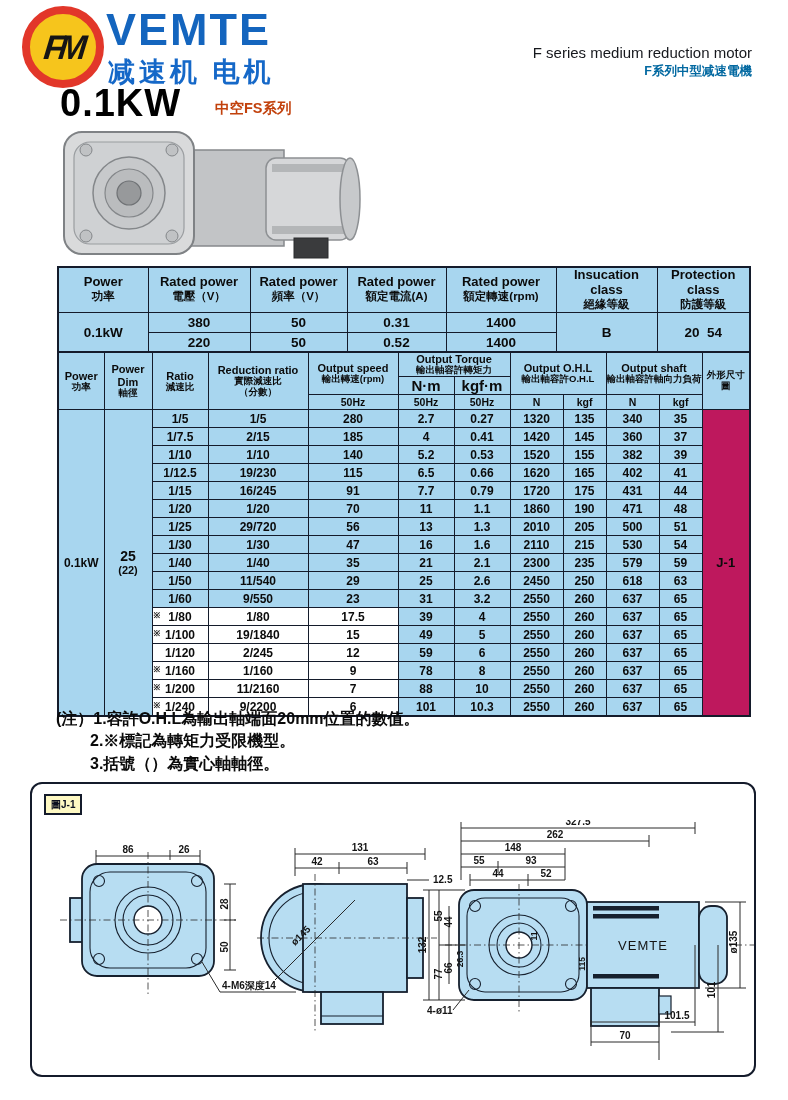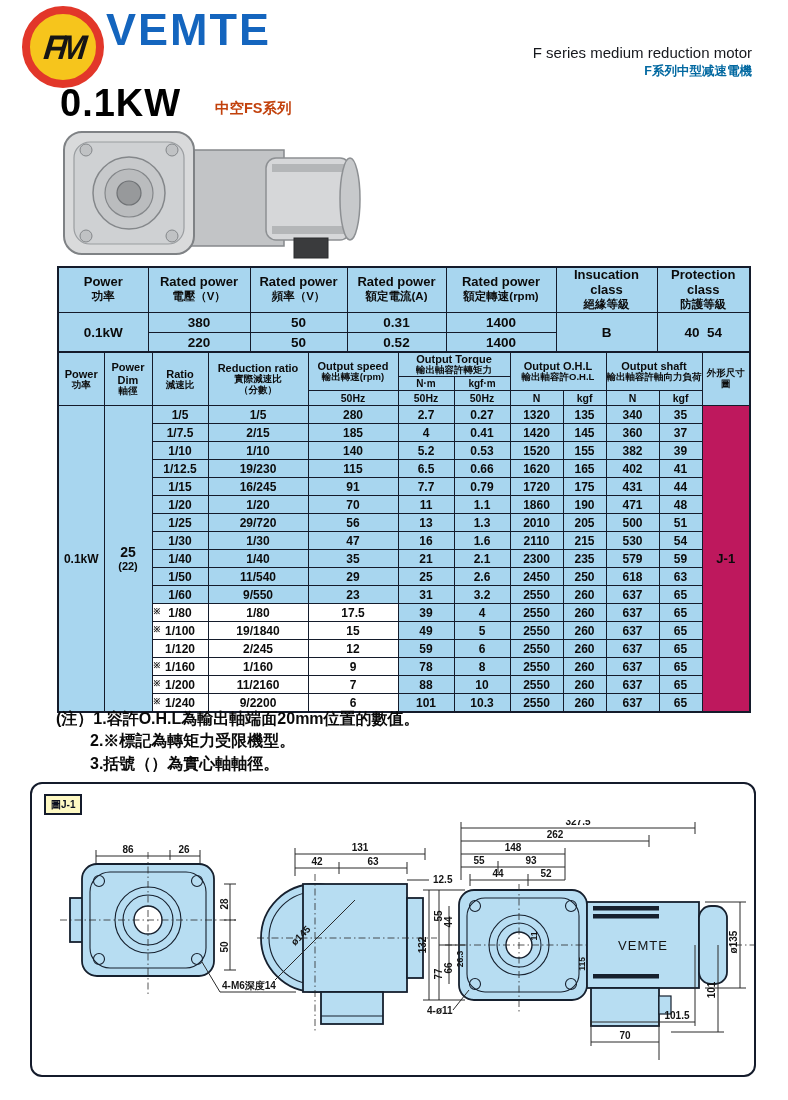--- a/index.html
+++ b/index.html
@@ -29,21 +29,21 @@
       text-align:center;vertical-align:middle;padding:0;font-weight:bold;overflow:hidden;}
   .t1 th{height:40px;}
   .t1 th .en{font-size:13px;line-height:1.15;}
   .t1 th .zh{font-size:11.5px;line-height:1.2;}
   .t1 td{height:19px;font-size:13.5px;}
   .pre{white-space:pre;}
 
   .t2 th .en{font-size:11px;line-height:1.1;}
   .t2 th .zh{font-size:9.5px;line-height:1.15;}
   .t2 .rowA th{height:21px;}
-  .t2 .rowB th{height:13px;font-size:10px;}
+  .t2 .rowB th{height:13px;font-size:15px;}
   .t2 .rowC th{height:14px;font-size:10.5px;}
   .t2 td{height:17px;font-size:12px;}
   .t2 td.wt{background:#ffffff;}
   .t2 td.dimref{background:#be185d;font-size:13px;}
   .t2 td.ratio{position:relative;}
   .t2 .mark{position:absolute;left:1px;top:4px;font-size:8px;line-height:1;}
   .t2 .shaft1{font-size:14px;line-height:1.15;}
   .t2 .shaft2{font-size:11px;line-height:1.15;}
 
   
@@ -71,20 +71,21 @@
 </style>
 </head>
 <body>
 
 <div class="page">
 
   <div class="logo">
     <span class="fm">FM</span>
   </div>
   <div class="brand">VEMTE</div>
+  <div class="brand-sub">减速机 电机</div>
   <div class="series-en">F series medium reduction motor</div>
   <div class="series-zh">F系列中型减速電機</div>
 
   <div class="kw-title">0.1KW</div>
   <div class="kw-series">中空FS系列</div>
 
   <svg class="photo" width="320" height="146" viewBox="0 0 320 146">
     <rect x="118" y="30" width="110" height="96" fill="#c2c4c6" stroke="#86898c" stroke-width="1.5"></rect>
     <rect x="210" y="38" width="84" height="82" rx="10" fill="#d6d7d9" stroke="#8d9093" stroke-width="1.5"></rect>
     <rect x="216" y="44" width="72" height="8" fill="#b4b6b8"></rect>
@@ -143,21 +144,21 @@
             <div class="zh">防護等級</div>
           </th>
     </tr>
     <tr>
       <td rowspan="2">0.1kW</td>
       <td>380</td>
       <td>50</td>
       <td>0.31</td>
       <td>1400</td>
       <td rowspan="2">B</td>
-      <td rowspan="2" class="pre">40  54</td>
+      <td rowspan="2" class="pre">20  54</td>
     </tr>
     <tr>
       <td>220</td>
       <td>50</td>
       <td>0.52</td>
       <td>1400</td>
     </tr>
   </tbody>
     </table>
 

